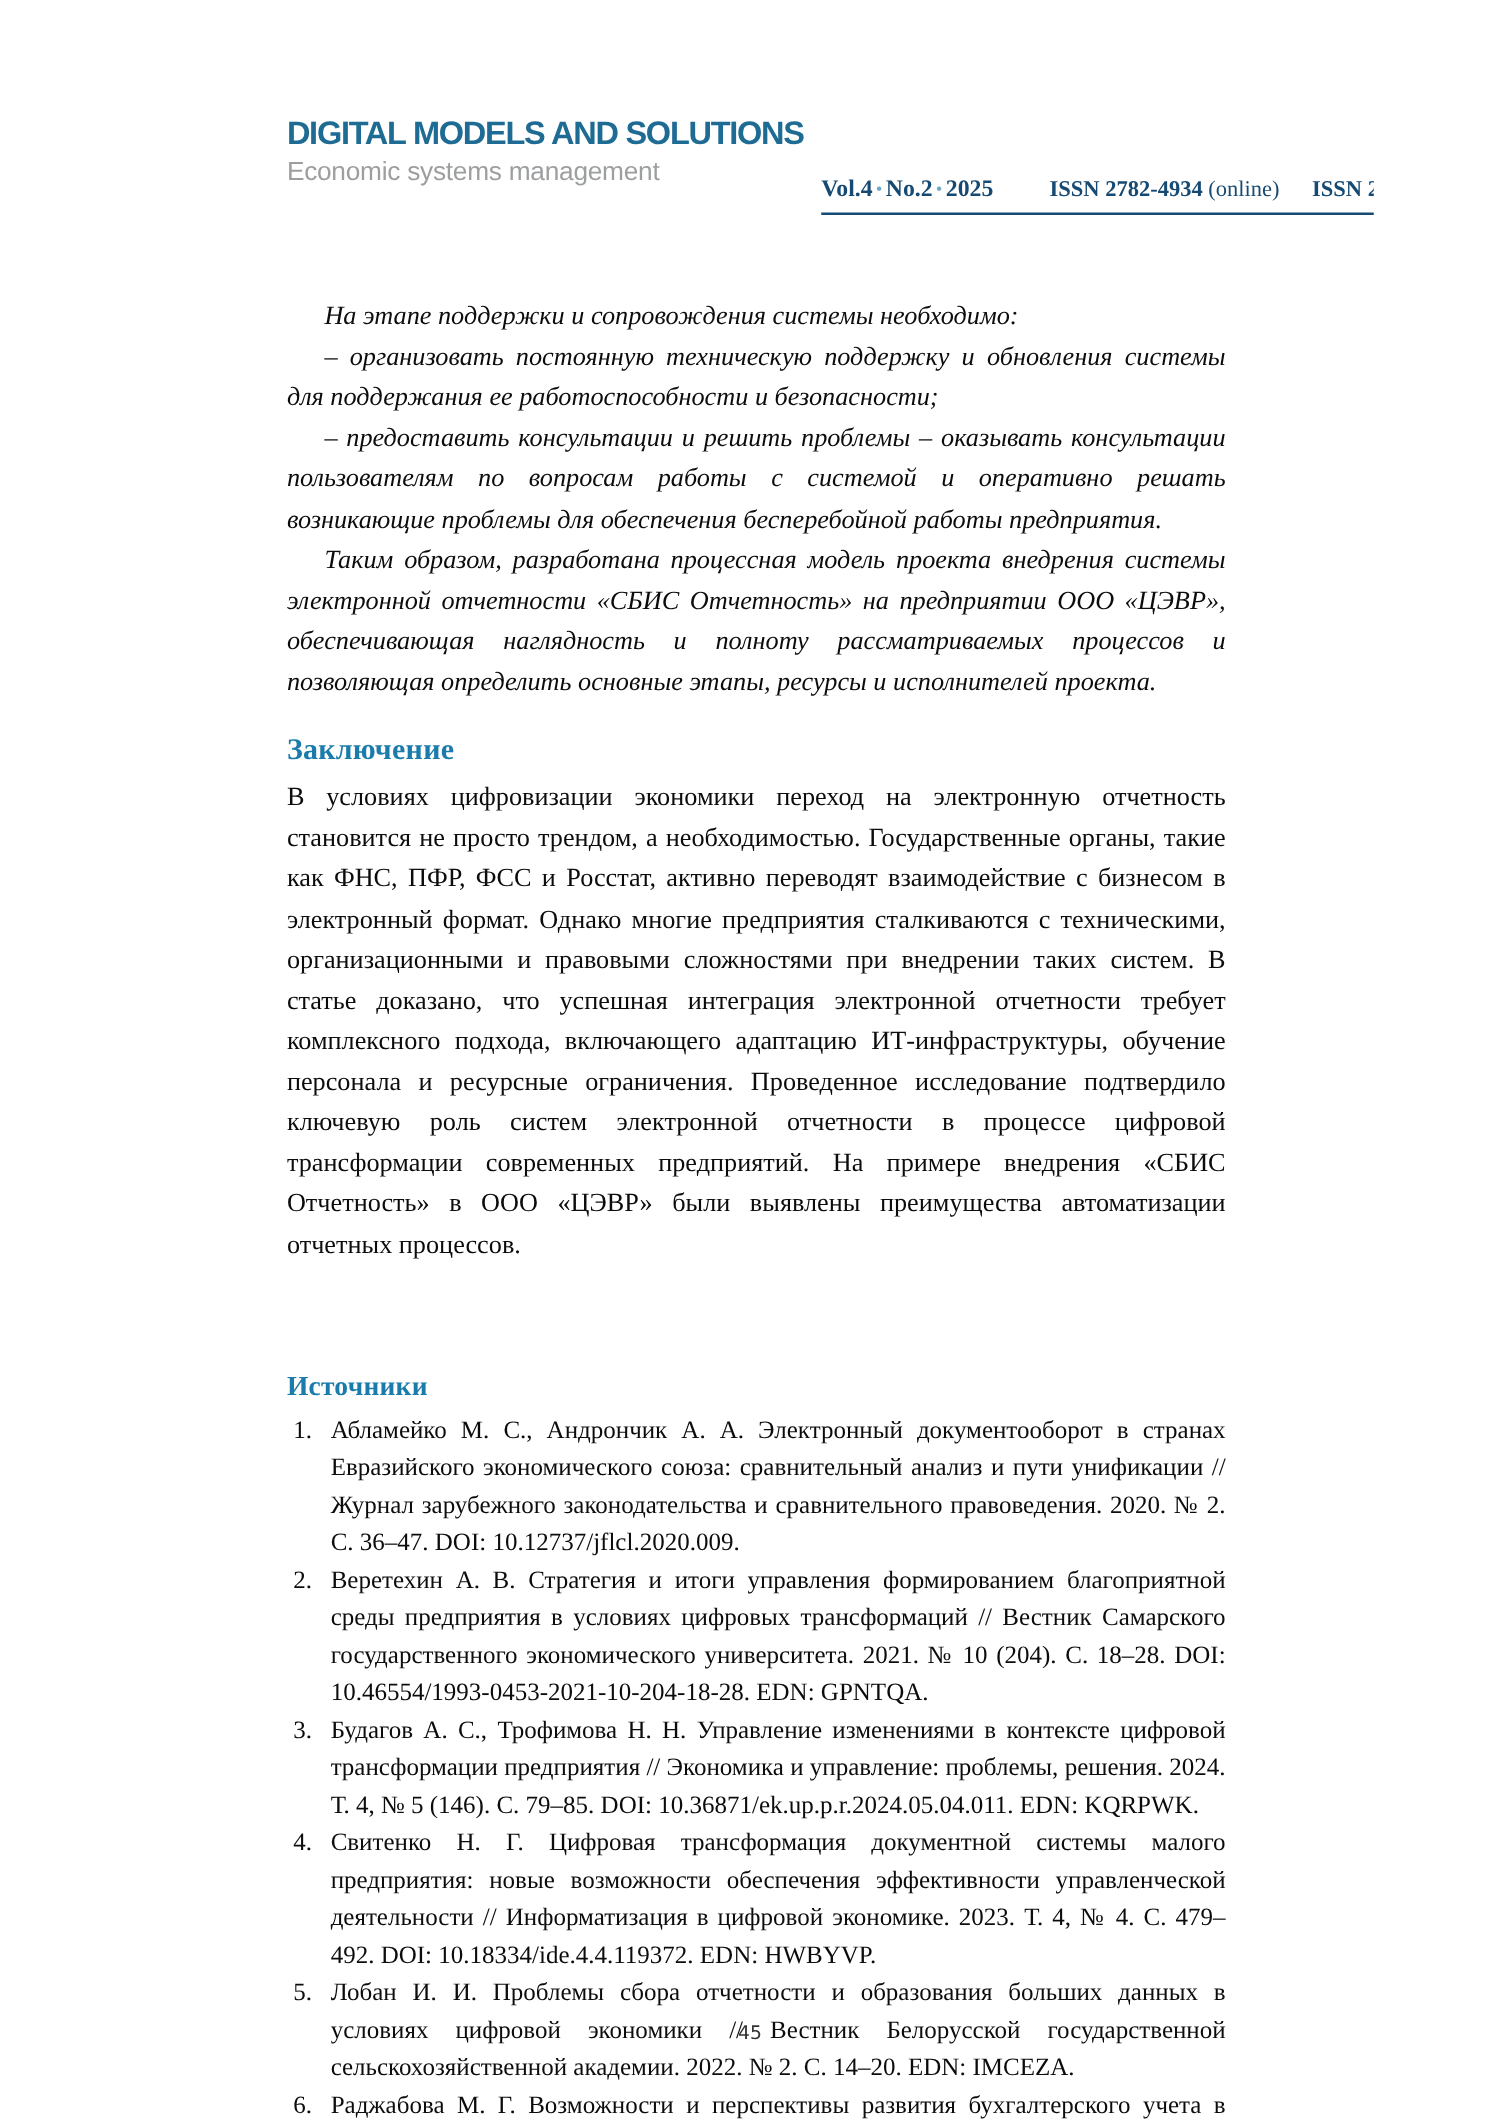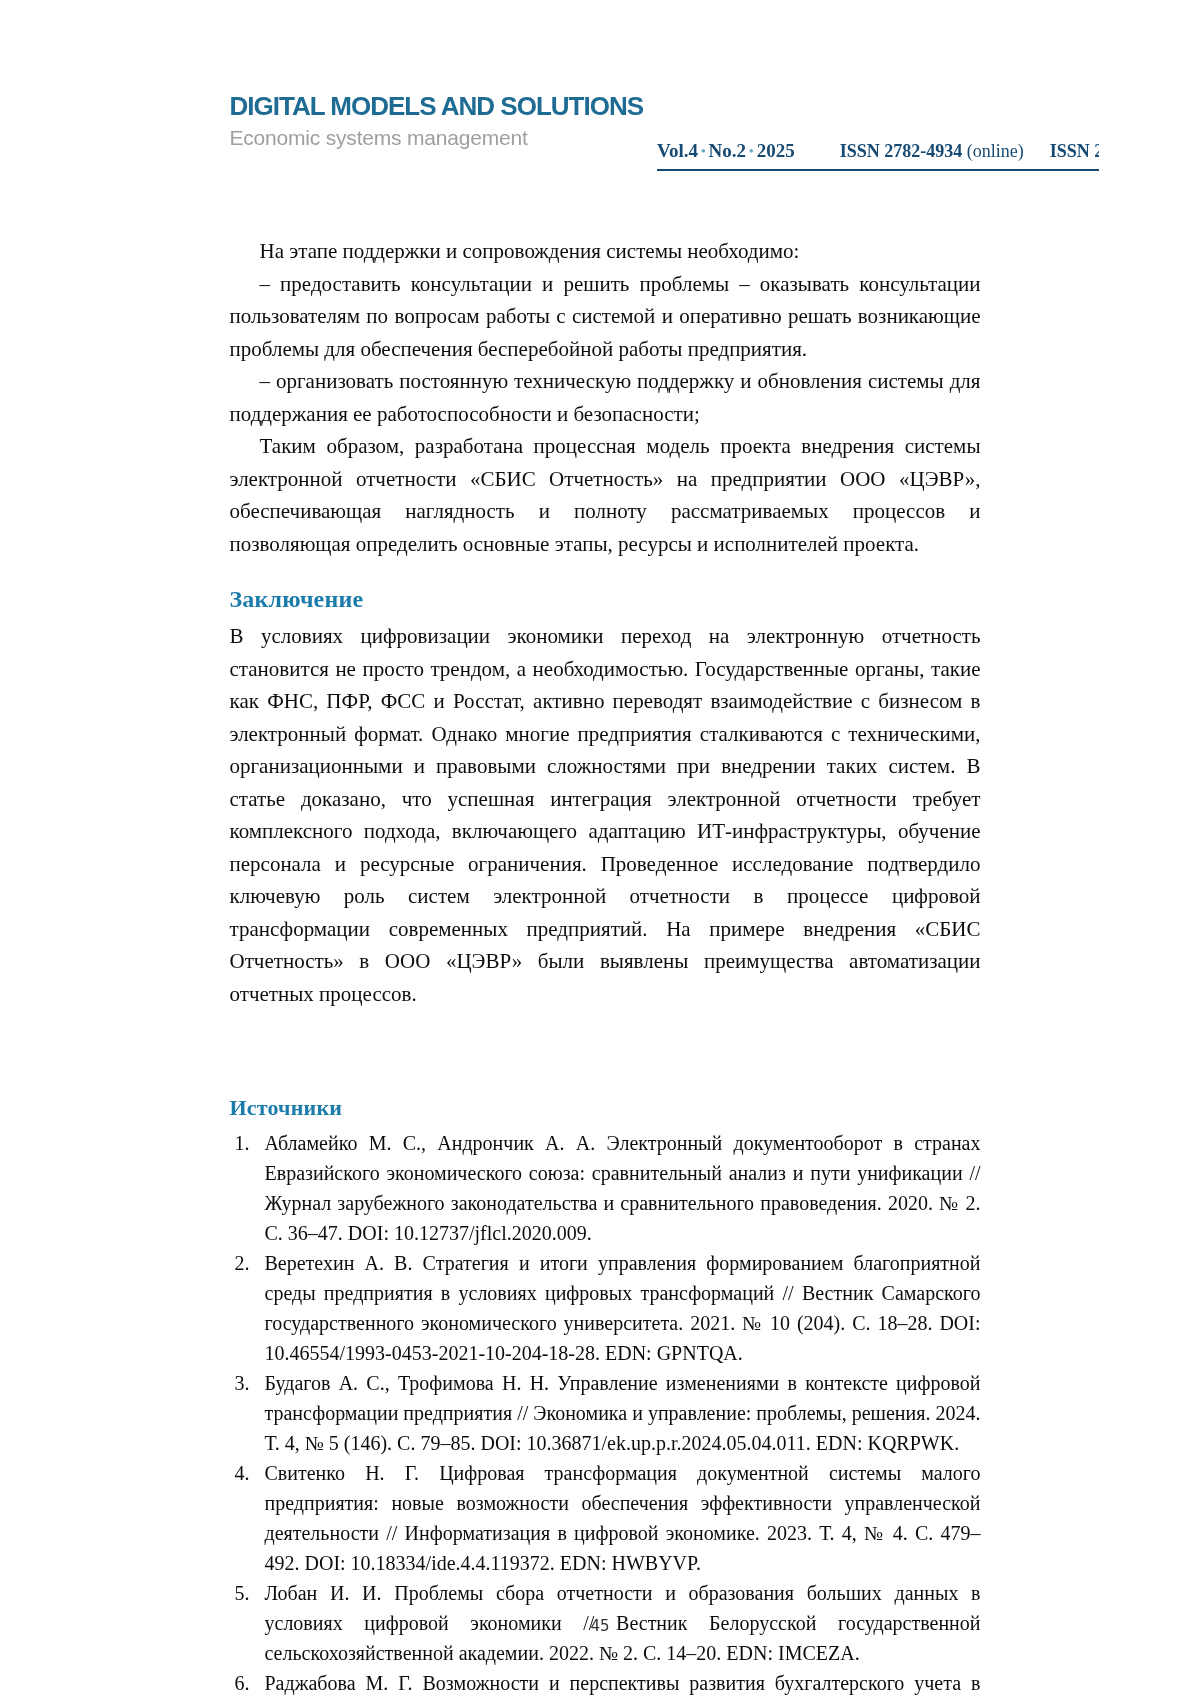--- a/index.html
+++ b/index.html
@@ -77,21 +77,21 @@
   
   .main {
     margin-top: 64px;
     font-family: "Liberation Serif", "DejaVu Serif", serif;
     font-size: 21px;
     line-height: 32.5px;
     color: #0c0c0c;
     text-align: justify;
   }
   .main p { margin: 0; }
-  .para-indent { text-indent: 30px; }
+  .para-indent { text-indent: 30px; font-style: italic; }
   .section-heading {
     font-family: Liberation Serif, serif;
     font-weight: 700;
     letter-spacing: 0.2px;
     color: #1b7cab;
     text-align: left;
     text-indent: 0;
   }
   .conclusion-heading {
     font-size: 24px;
@@ -153,22 +153,22 @@
           <span class="issn-label">(online)</span><span class="issn-gap"></span><span class="issn-num">ISSN 2949-477X</span>
           <span class="issn-label">(print)</span>
         </div>
       </div>
     </div>
   </div>
 
   <div class="main">
 
     <p class="para-indent">На этапе поддержки и сопровождения системы необходимо:</p>
+    <p class="para-indent">–  организовать постоянную техническую поддержку и обновления системы для поддержания ее работоспособности и безопасности;</p>
     <p class="para-indent">–  предоставить консультации и решить проблемы – оказывать консультации пользователям по вопросам работы с системой и оперативно решать возникающие проблемы для обеспечения бесперебойной работы предприятия.</p>
-    <p class="para-indent">–  организовать постоянную техническую поддержку и обновления системы для поддержания ее работоспособности и безопасности;</p>
     <p class="para-indent">Таким образом, разработана процессная модель проекта внедрения системы электронной отчетности «СБИС Отчетность» на предприятии ООО «ЦЭВР», обеспечивающая наглядность и полноту рассматриваемых процессов и позволяющая определить основные этапы, ресурсы и исполнителей проекта.</p>
 
     <p class="section-heading conclusion-heading">Заключение</p>
     <p>В условиях цифровизации экономики переход на электронную отчетность становится не просто трендом, а необходимостью. Государственные органы, такие как ФНС, ПФР, ФСС и Росстат, активно переводят взаимодействие с бизнесом в электронный формат. Однако многие предприятия сталкиваются с техническими, организационными и правовыми сложностями при внедрении таких систем. В статье доказано, что успешная интеграция электронной отчетности требует комплексного подхода, включающего адаптацию ИТ-инфраструктуры, обучение персонала и ресурсные ограничения. Проведенное исследование подтвердило ключевую роль систем электронной отчетности в процессе цифровой трансформации современных предприятий. На примере внедрения «СБИС Отчетность» в ООО «ЦЭВР» были выявлены преимущества автоматизации отчетных процессов.</p>
 
     <p class="section-heading sources-heading">Источники</p>
 
     <ol class="references">
       <li>
         <span class="ref-num">1.</span>

